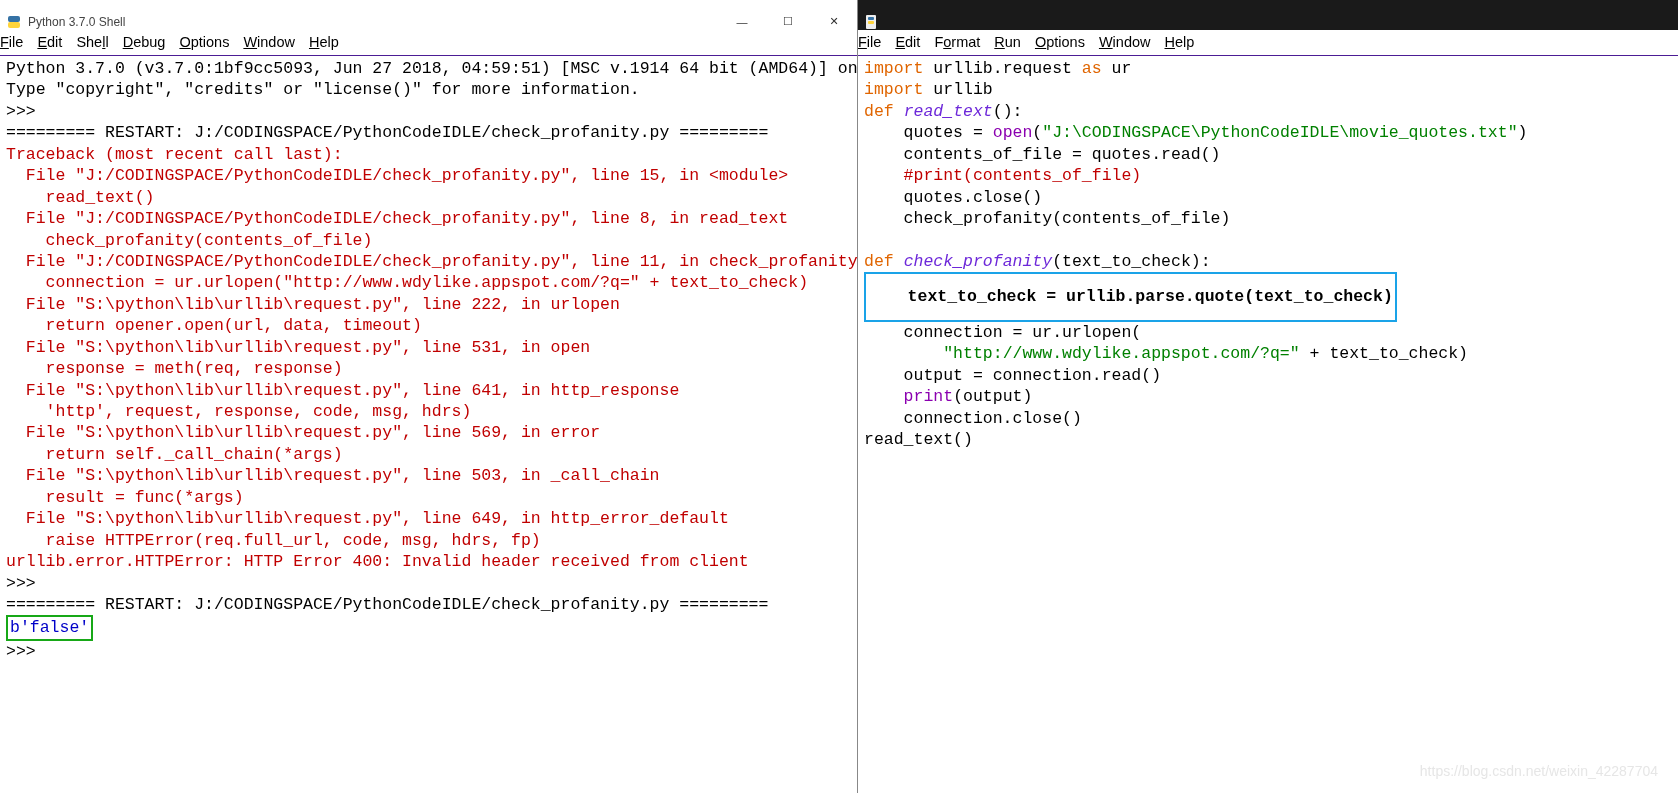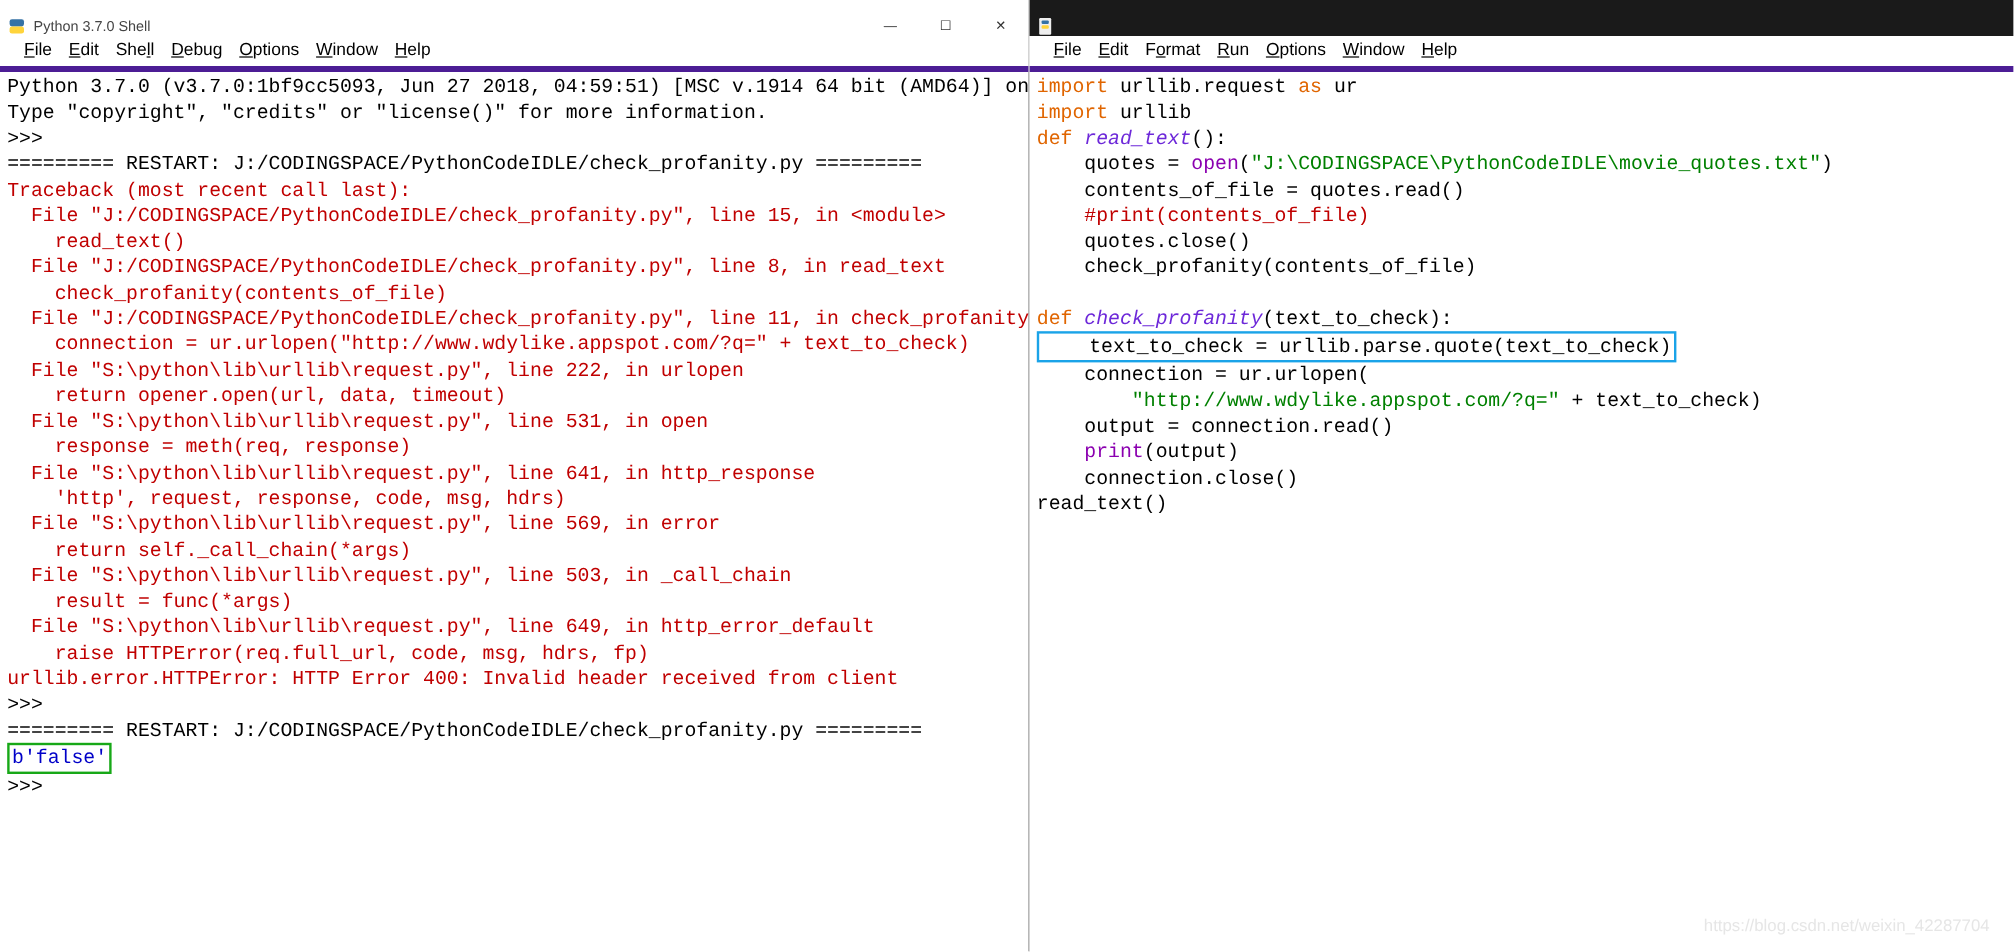--- a/index.html
+++ b/index.html
@@ -20,42 +20,43 @@
     padding: 13px 0 0 6px; font-size: 12px;
   }
   .left .titlebar { background: #fff; color: #444; }
   .right .titlebar { background: #1a1a1a; color: #fff; }
   .titlebar .icon { width: 16px; height: 16px; margin-right: 6px; display: inline-flex; align-items: center; justify-content: center; }
   .titlebar .title { flex: 1; white-space: nowrap; overflow: hidden; text-overflow: ellipsis; }
   .win-btns { display: flex; }
   .win-btn { width: 46px; height: 30px; display: flex; align-items: center; justify-content: center; font-family: sans-serif; font-size: 11px; }
   .left .win-btn { color: #333; }
   .menubar {
-    display: flex; gap: 14px; padding: 4px 10px 5px 20px;
+    display: flex; gap: 14px; padding: 4px 10px 5px 0;
     font-size: 14.5px; background: #fff; color: #000;
-    border-bottom: 5px solid #4c1d95;
+    border-bottom: 1px solid #4c1d95;
   }
   .menubar .menu-item .ul { text-decoration: underline; }
   .content {
     flex: 1; overflow: auto; padding: 2px 4px 2px 6px;
     font-family: "Consolas","Courier New",monospace;
     font-size: 16.5px; line-height: 1.30; white-space: pre;
     color: #000;
   }
   .kw  { color: #e06500; }   
   .bi  { color: #8b00b0; }   
   .str { color: #008000; }   
   .com { color: #c00000; }   
   .out { color: #0000c8; }   
   .def { color: #6d28d9; font-style: italic; }   
   .prompt { color: #000; }
   .highlight-blue {
     border: 2px solid #1aa3e8;
     display: inline-block;
-    padding: 0 2px;
+    padding: 12px 2px;
+    font-weight: bold;
   }
   .highlight-green {
     border: 2px solid #17a817;
     display: inline-block;
     padding: 0 2px;
   }
   .watermark {
     position: fixed; right: 20px; bottom: 14px;
     color: #e6e6e6; font-size: 14px; font-family: Arial,sans-serif;
     pointer-events: none;

